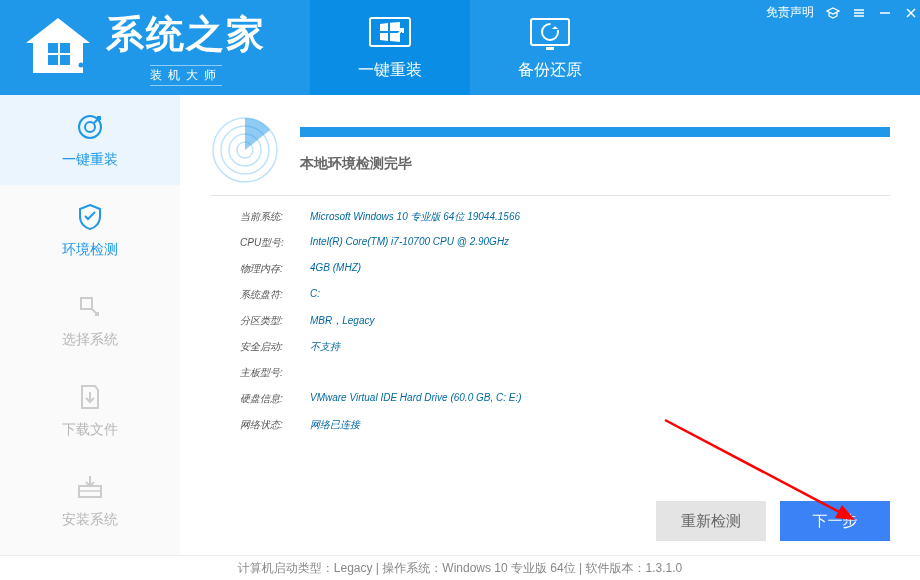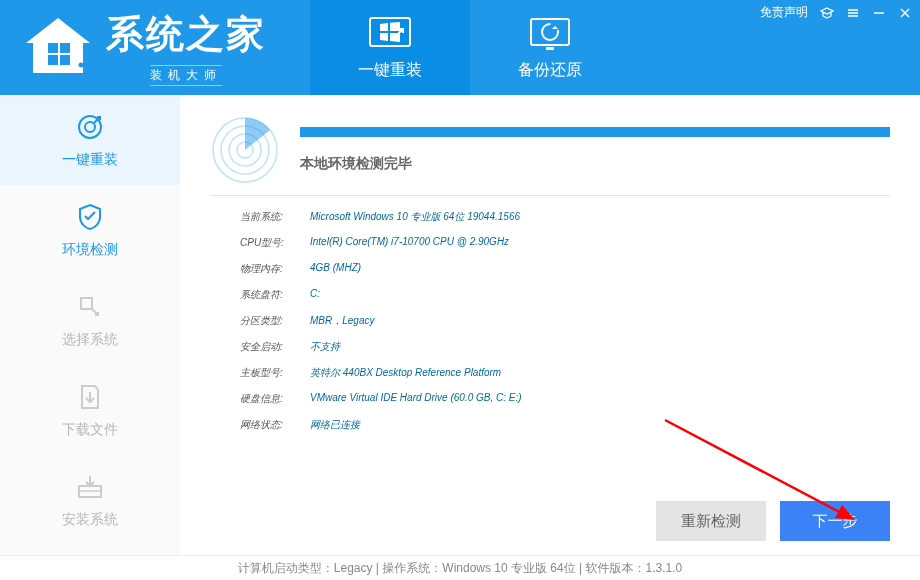--- a/index.html
+++ b/index.html
@@ -10,21 +10,21 @@
 .logo-icon { width: 80px; height: 70px; position: relative; }
 .logo-text { color: #fff; margin-left: 8px; }
 .logo-title { font-size: 38px; font-weight: bold; letter-spacing: 2px; }
 .logo-sub { font-size: 12px; letter-spacing: 6px; margin-top: 5px; border-top: 1px solid rgba(255,255,255,0.5); border-bottom: 1px solid rgba(255,255,255,0.5); padding: 1px 0; display: inline-block; }
 
 .top-tabs { display: flex; flex: 1; }
 .top-tab { width: 160px; display: flex; flex-direction: column; align-items: center; justify-content: center; color: #fff; font-size: 16px; cursor: pointer; }
 .top-tab.active { background: #0a8de4; }
 .top-tab-icon { height: 40px; display: flex; align-items: center; justify-content: center; margin-bottom: 6px; }
 
-.win-controls { position: absolute; right: 8px; top: 4px; display: flex; align-items: center; gap: 12px; color: #fff; font-size: 12px; }
+.win-controls { position: absolute; right: 2px; top: 4px; display: flex; align-items: center; gap: 12px; color: #fff; font-size: 12px; }
 .win-ctrl { cursor: pointer; display: flex; align-items: center; }
 
 .body { display: flex; height: 460px; }
 .sidebar { width: 180px; background: #fafafa; display: flex; flex-direction: column; }
 .side-item { height: 90px; display: flex; flex-direction: column; align-items: center; justify-content: center; color: #b8b8b8; cursor: pointer; gap: 8px; font-size: 14px; }
 .side-item.active { background: #eaf5fd; color: #1f98e9; }
 .side-item.current { color: #1f98e9; }
 .side-icon { width: 32px; height: 32px; display: flex; align-items: center; justify-content: center; }
 
 .main { flex: 1; padding: 20px 30px 0 30px; position: relative; }
@@ -209,21 +209,20 @@
       <div class="info-row">
           <span class="info-label">分区类型:</span>
           <span class="info-value">MBR，Legacy</span>
         </div>
       <div class="info-row">
           <span class="info-label">安全启动:</span>
           <span class="info-value">不支持</span>
         </div>
       <div class="info-row">
           <span class="info-label">主板型号:</span>
-          <span class="info-value">英特尔 440BX Desktop Reference Platform</span>
         </div>
       <div class="info-row">
           <span class="info-label">硬盘信息:</span>
           <span class="info-value">VMware Virtual IDE Hard Drive  (60.0 GB, C: E:)</span>
         </div>
       <div class="info-row">
           <span class="info-label">网络状态:</span>
           <span class="info-value">网络已连接</span>
         </div>
     </div>

